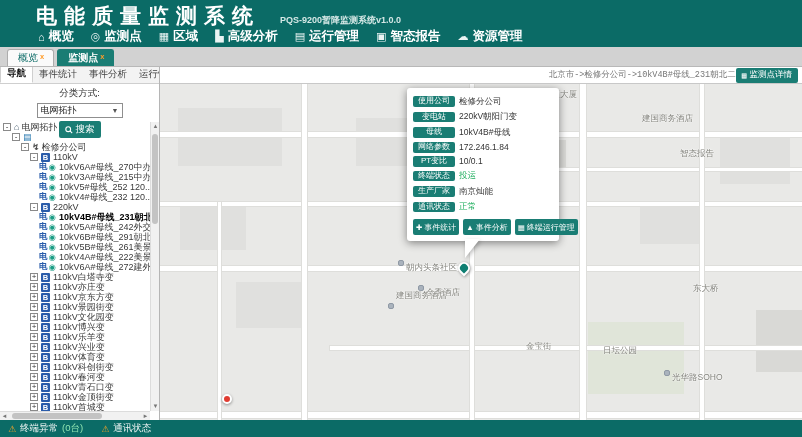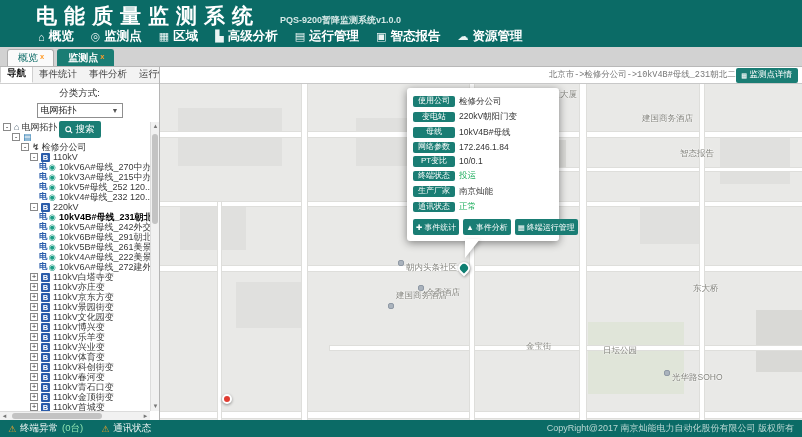--- a/index.html
+++ b/index.html
@@ -449,16 +449,15 @@
         <span class="st-item">
           <span class="st-ico">⚠</span>
           <span>终端异常</span>
           <span class="st-extra">(0台)</span>
         </span>
         <span class="st-item">
           <span class="st-ico">⚠</span>
           <span>通讯状态</span>
         </span>
       </span>
-    <span class="copyright">CopyRight@2017 南京灿能电力自动化股份有限公司 版权所有</span>
   </div>
 
 </div>
 
 </body></html>

